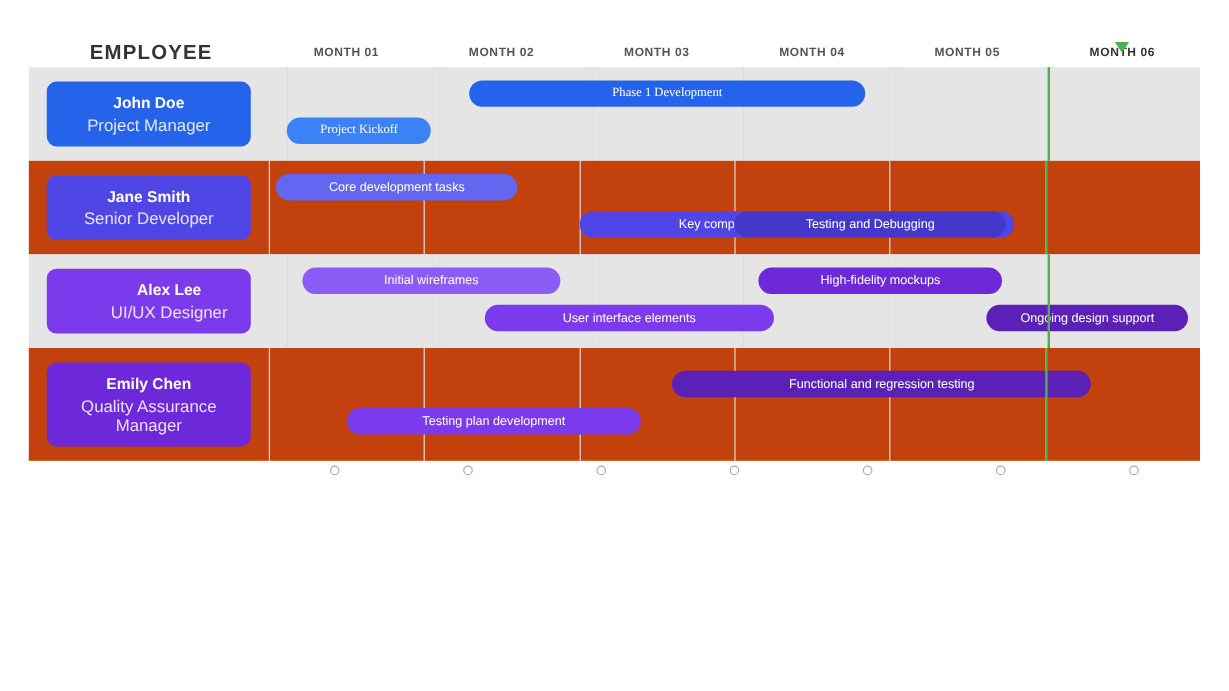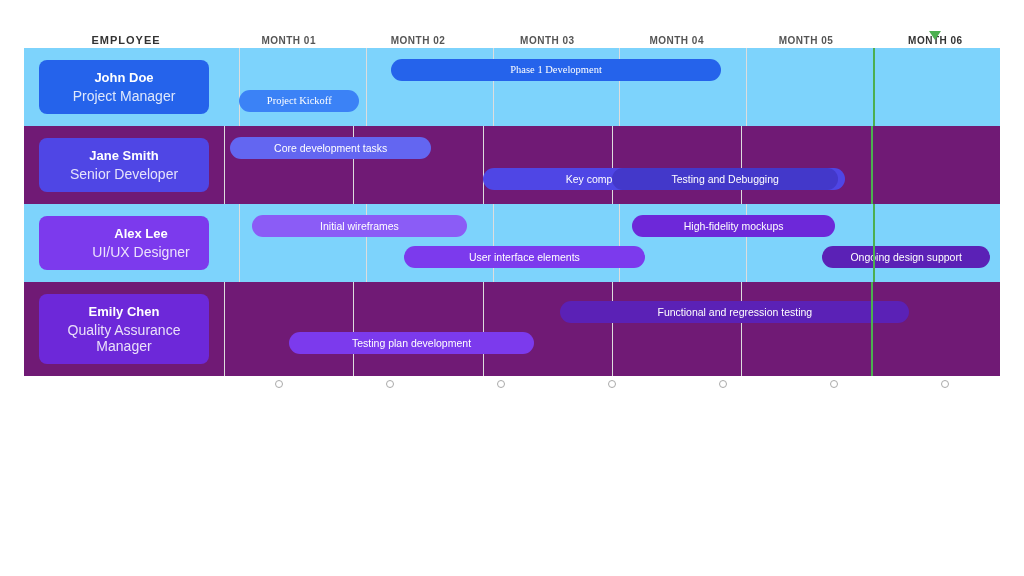--- a/index.html
+++ b/index.html
@@ -24,32 +24,31 @@
     }
     
     .header-row {
       display: flex;
       align-items: center;
       margin-bottom: 2px;
     }
     .employee-col {
       width: 200px;
       min-width: 200px;
-      font-size: 11px;
+      font-size: 17px;
       font-weight: 700;
       color: #333;
       text-align: center;
       letter-spacing: 1px;
       padding-left: 4px;
     }
     .months-header {
       display: flex;
       flex: 1;
       position: relative;
-      justify-content: flex-end;
     }
     .month-col {
       flex: 1;
       text-align: center;
       font-size: 10px;
       font-weight: 600;
       color: #555;
       letter-spacing: 0.5px;
       position: relative;
     }
@@ -72,24 +71,24 @@
       display: flex;
       flex-direction: column;
       position: relative;
     }
     .gantt-row {
       display: flex;
       align-items: stretch;
       position: relative;
     }
     .gantt-row.odd {
-      background: #701a75;
+      background: #c2410c;
     }
     .gantt-row.even {
-      background: #7dd3fc;
+      background: #e5e5e5;
       gap: 15px;
     }
     .employee-cell {
       width: 200px;
       min-width: 200px;
       display: flex;
       align-items: center;
       justify-content: center;
       padding: 12px 8px;
     }

